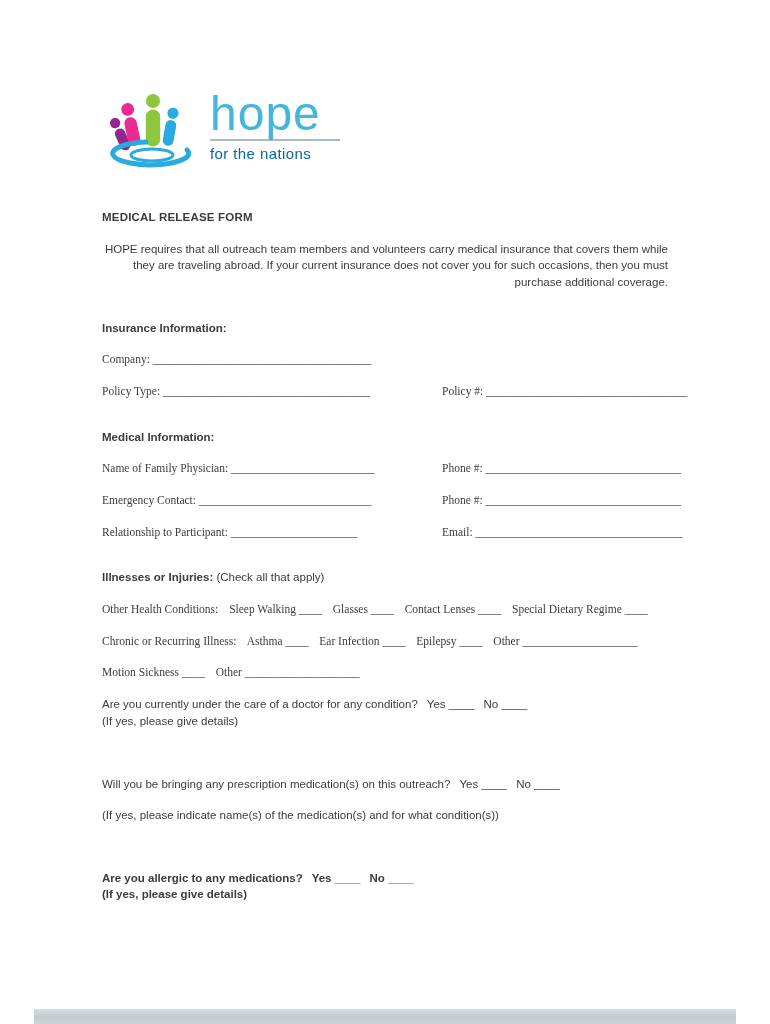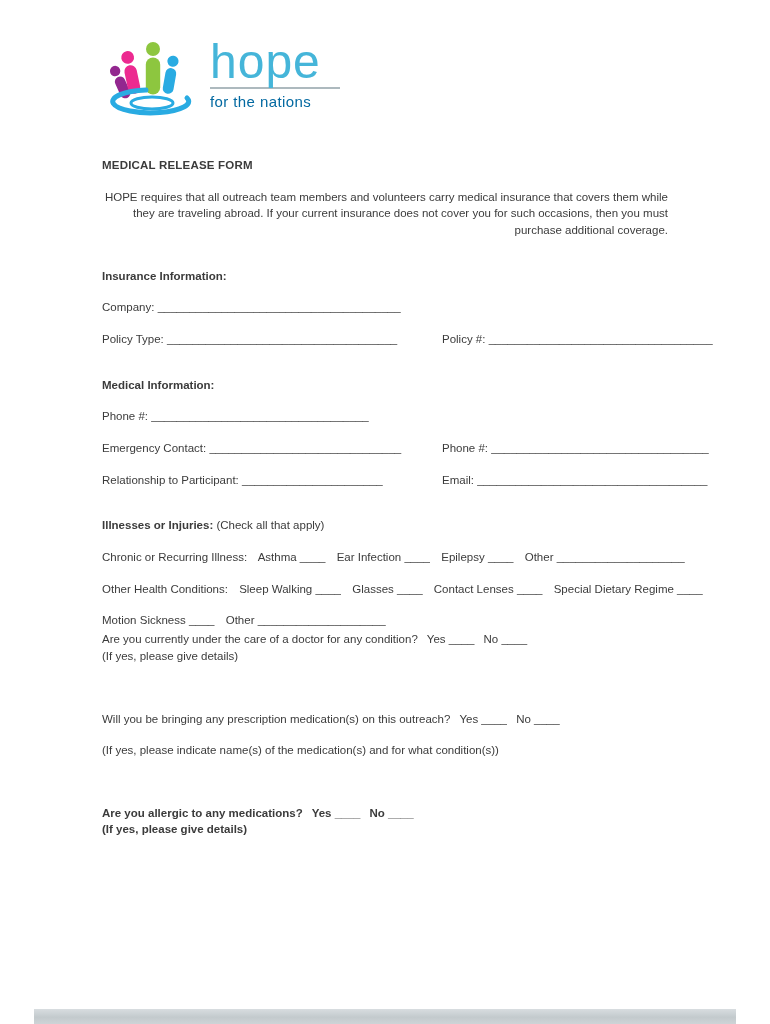--- a/index.html
+++ b/index.html
@@ -8,21 +8,21 @@
 
   .page {
     position: relative;
     width: 702px;
     height: 1024px;
     margin: 0 auto;
     background: #ffffff;
     color: #3b3b3b;
     font-size: 11.5px;
     line-height: 1.45;
-    padding: 40px 68px 0 68px;
+    padding: 92px 68px 0 68px;
     overflow: hidden;
   }
 
   
   .logo { display: flex; gap: 12px; align-items: flex-start; height: 84px; }
   .logo-icon { flex: 0 0 auto; }
   .logo-text { padding-top: 0; }
   .brand {
     font-size: 48px;
     line-height: 0.92;
@@ -40,28 +40,28 @@
     width: 130px;
     white-space: nowrap;
   }
 
   
   .title { margin-top: 33px; font-weight: bold; letter-spacing: 0.2px; }
   .intro { margin-top: 15px; max-width: 670px; text-align: right; }
   .heading { margin-top: 29px; font-weight: bold; }
   .heading .normal { font-weight: 400; }
 
-  .row { margin-top: 15px; white-space: nowrap; }
+  .row { margin-top: 15px; white-space: nowrap; font-family: Liberation Serif, serif; }
   .cols { display: grid; grid-template-columns: 340px 1fr; }
   .field { white-space: nowrap; }
   .blank { white-space: pre; }
   .chk { margin-left: 8px; }
   .yn { margin-left: 6px; }
 
-  .qblock { margin-top: 2px; }
+  .qblock { margin-top: 15px; }
   .qblock-sp { margin-top: 47px; }
   .qblock-sp2 { margin-top: 46px; font-weight: bold; }
   .qnote { }
   .qnote-sep { margin-top: 14px; }
 
   .bottom-strip {
     position: absolute;
     left: 0; right: 0; bottom: 0;
     height: 15px;
     background: linear-gradient(180deg, #d8dde0 0%, #c3cacd 55%, #ced4d7 100%);
@@ -122,20 +122,24 @@
     <span class="field">
       <span>Policy #:</span>
       <span class="blank">___________________________________</span>
     </span>
   </div>
 
   <div class="heading">Medical Information:</div>
 
   <div class="row cols">
     <span class="field">
+      <span>Name of Family Physician:</span>
+      <span class="blank">_________________________</span>
+    </span>
+    <span class="field">
       <span>Phone #:</span>
       <span class="blank">__________________________________</span>
     </span>
   </div>
 
   <div class="row cols">
     <span class="field">
       <span>Emergency Contact:</span>
       <span class="blank">______________________________</span>
     </span>
@@ -155,41 +159,41 @@
       <span class="blank">____________________________________</span>
     </span>
   </div>
 
   <div class="heading">
     <span>Illnesses or Injuries:</span>
     <span class="normal">(Check all that apply)</span>
   </div>
 
   <div class="row">
+    <span>Other Health Conditions:</span><span class="chk">
+      <span>Sleep Walking</span>
+      <span class="blank">____</span></span><span class="chk">
+      <span>Glasses</span>
+      <span class="blank">____</span></span><span class="chk">
+      <span>Contact Lenses</span>
+      <span class="blank">____</span></span><span class="chk">
+      <span>Special Dietary Regime</span>
+      <span class="blank">____</span></span>
+  </div>
+
+  <div class="row">
     <span>Chronic or Recurring Illness:</span><span class="chk">
       <span>Asthma</span>
       <span class="blank">____</span></span><span class="chk">
       <span>Ear Infection</span>
       <span class="blank">____</span></span><span class="chk">
       <span>Epilepsy</span>
       <span class="blank">____</span></span><span class="chk">
       <span>Other</span>
       <span class="blank">____________________</span></span>
-  </div>
-
-  <div class="row">
-    <span>Other Health Conditions:</span><span class="chk">
-      <span>Sleep Walking</span>
-      <span class="blank">____</span></span><span class="chk">
-      <span>Glasses</span>
-      <span class="blank">____</span></span><span class="chk">
-      <span>Contact Lenses</span>
-      <span class="blank">____</span></span><span class="chk">
-      <span>Special Dietary Regime</span>
-      <span class="blank">____</span></span>
   </div>
 
   <div class="row">
     <span>
       <span>Motion Sickness</span>
       <span class="blank">____</span></span><span class="chk">
       <span>Other</span>
       <span class="blank">____________________</span></span>
   </div>
 

